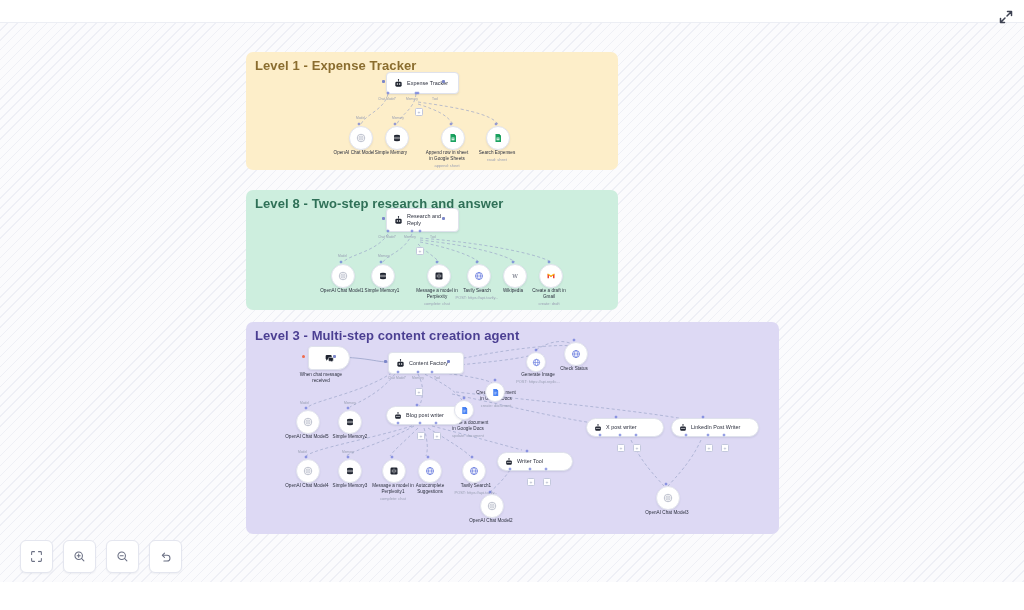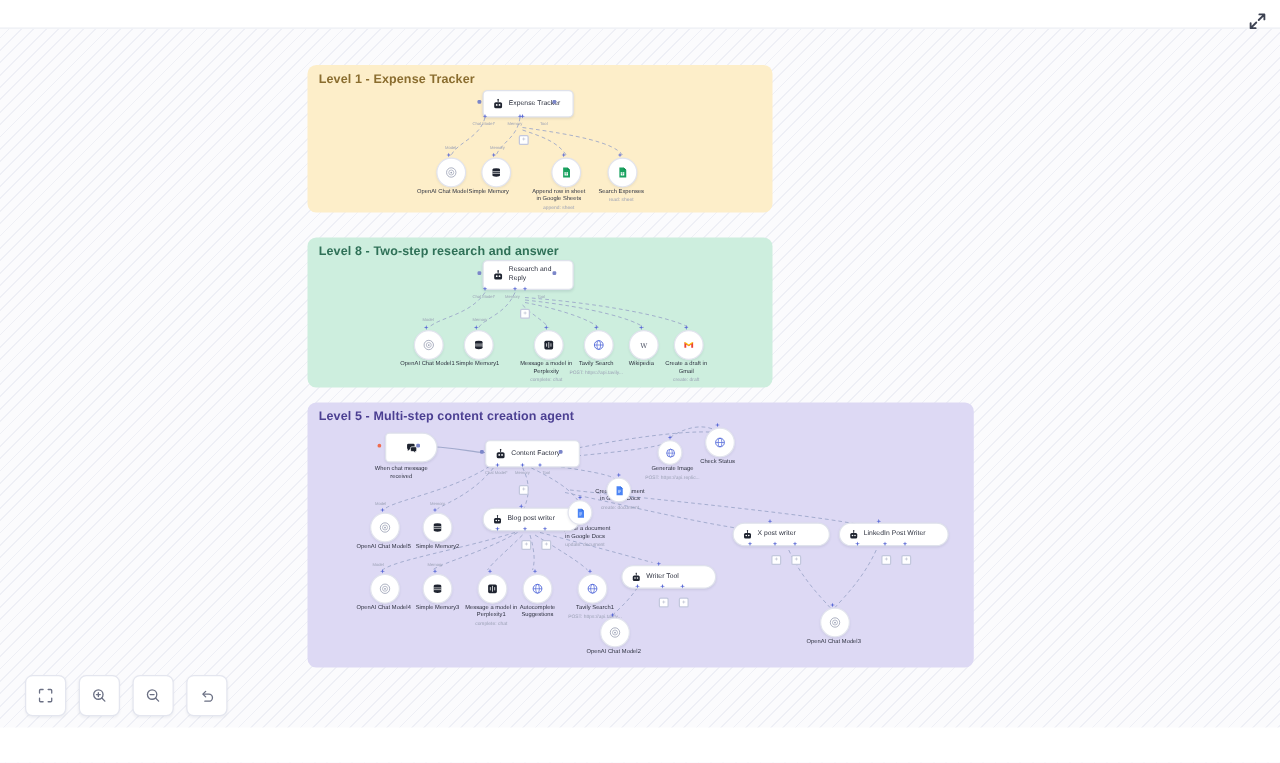--- a/index.html
+++ b/index.html
@@ -23,21 +23,21 @@
   .expand-btn{
     position:absolute;right:10px;top:9px;width:16px;height:16px;
     z-index:45;cursor:pointer;
   }
   .expand-btn svg{display:block;}
 
   
   .level{position:absolute;border-radius:7px;}
   .level-title{
     position:absolute;left:9px;top:6px;
-    font-size:10px;font-weight:700;letter-spacing:.1px;
+    font-size:13px;font-weight:700;letter-spacing:.1px;
     white-space:nowrap;
   }
   #level1{left:246px;top:52px;width:372px;height:118px;background:#fdeec9;}
   #level1 .level-title{color:#8a6d2f;}
   #level2{left:246px;top:190px;width:372px;height:120px;background:#cdeede;}
   #level2 .level-title{color:#2f7057;}
   #level3{left:246px;top:322px;width:533px;height:212px;background:#ddd9f4;}
   #level3 .level-title{color:#4b3f92;}
 
   
@@ -290,21 +290,21 @@
       <svg width="10" height="10" viewBox="0 0 20 20">
           <path d="M3 5.5v9h3V9l4 3 4-3v5.5h3v-9l-7 5z" fill="#ea4335"></path>
           <path d="M3 5.5h2l5 3.6 5-3.6h2v1l-7 5-7-5z" fill="#fbbc05"></path>
         </svg>
     </div>
     <div class="caption" style="left:275px;top:98px;width:56px;"><span>Create a draft in
 Gmail</span><span class="subcap">create: draft</span></div>
   </div>
 
   <div class="level" id="level3">
-    <div class="level-title">Level 5 - Multi-step content creation agent</div>
+    <div class="level-title">Level 3 - Multi-step content creation agent</div>
 
     <svg class="edges" width="533" height="212">
       <path class="edge-solid" d="M84,35 C120,35 130,40 142,40"></path>
 
       <path class="edge" d="M150,48 C120,70 70,78 62,85"></path>
       <path class="edge" d="M152,48 C135,72 112,80 104,85"></path>
       <path class="edge" d="M172,52 C180,68 176,78 172,88"></path>
       <path class="edge" d="M174,50 C200,62 210,70 216,78"></path>
       <path class="edge" d="M176,48 C230,55 243,58 247,62"></path>
       <path class="edge" d="M178,46 C250,40 280,36 288,32"></path>

